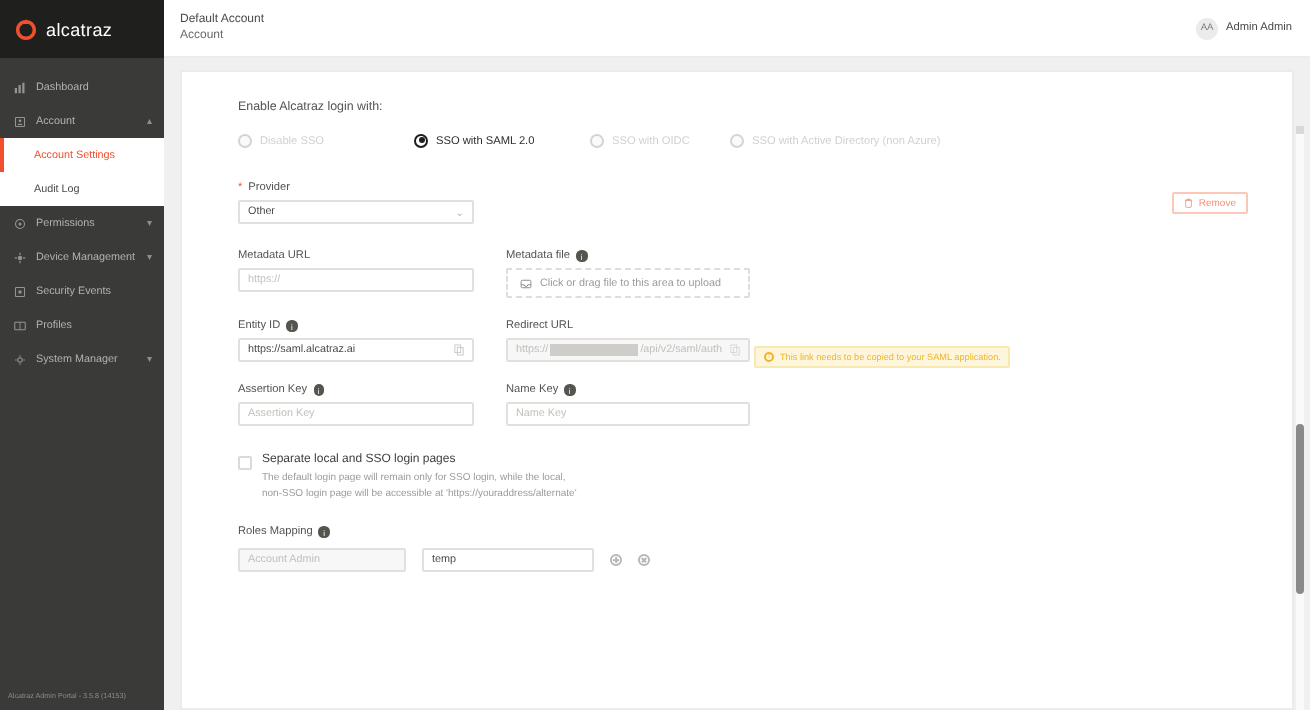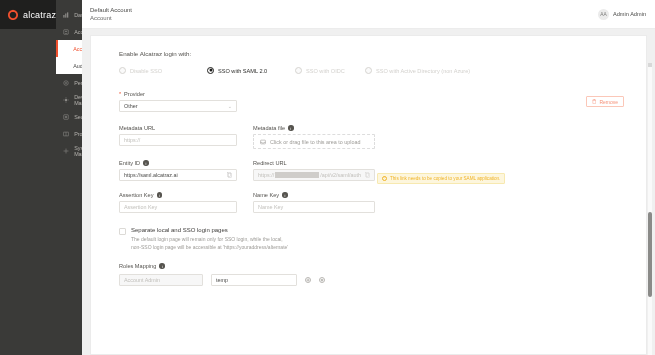--- a/index.html
+++ b/index.html
@@ -8,21 +8,21 @@
     overflow: hidden;
     font-family: "Liberation Sans", sans-serif;
     background: #f5f5f5;
   }
   #app { position: relative; width: 655px; height: 355px; display: flex; }
 
   
   .sidebar {
     width: 82px; height: 355px;
     background: #3a3a38;
-    display: flex; 
+    display: flex; flex-direction: column;
     flex: 0 0 82px;
     position: relative;
   }
   .logo-area {
     height: 29px;
     background: #1f1f1e;
     display: flex; align-items: center;
     padding-left: 7px; gap: 4px;
   }
   .logo-mark { width: 12px; height: 12px; flex: 0 0 12px; }

